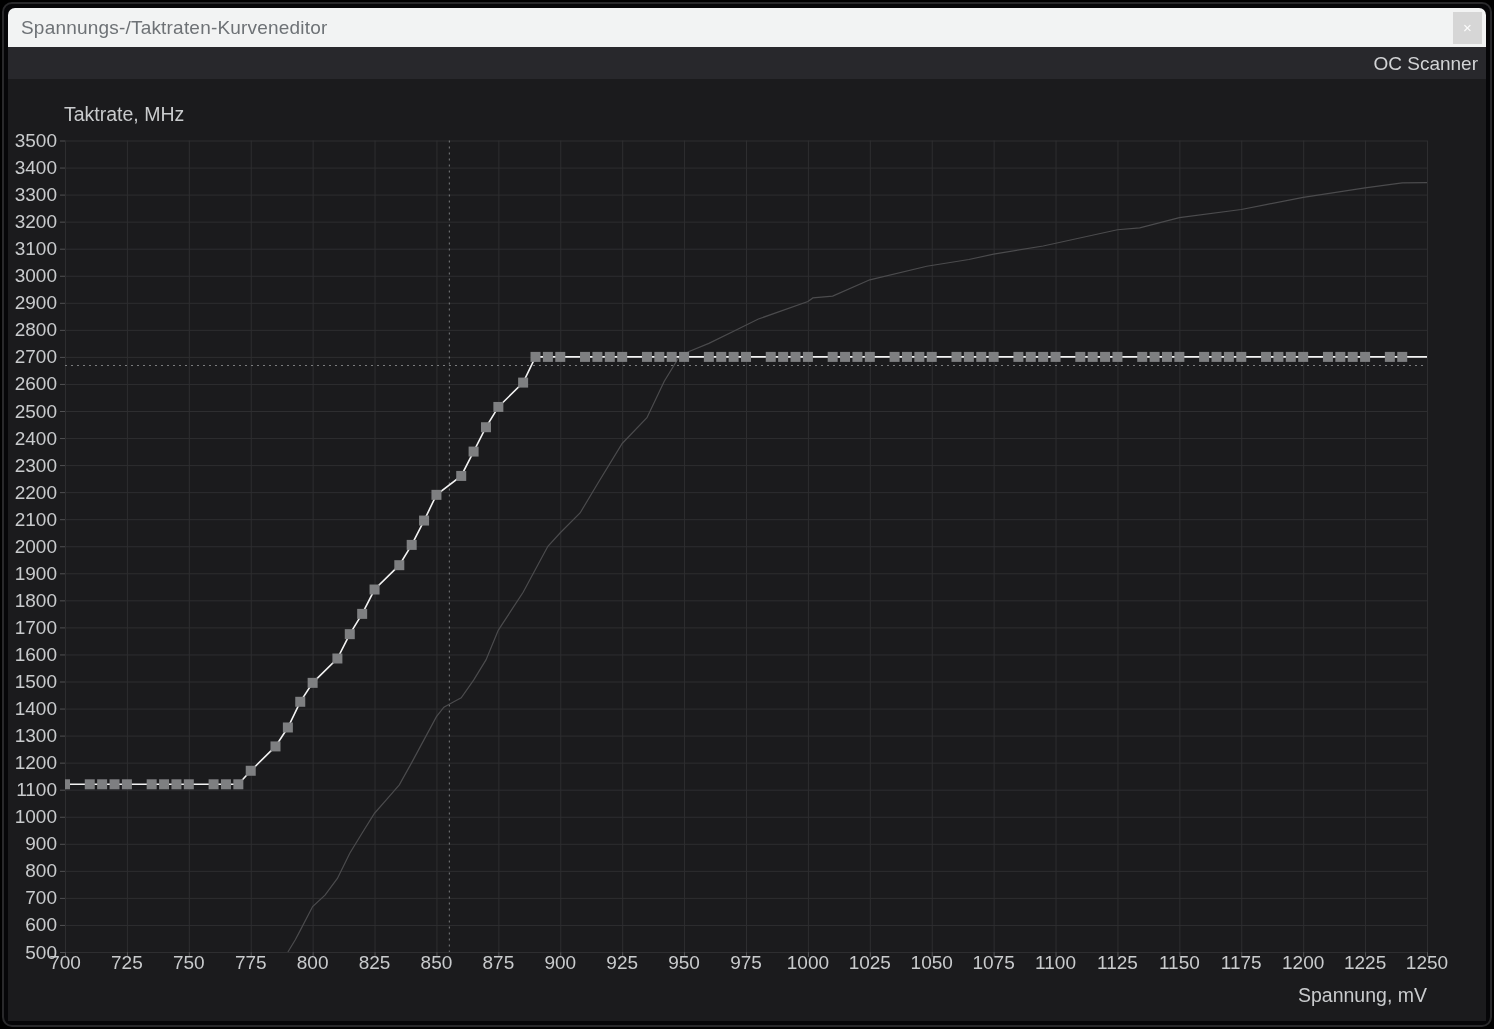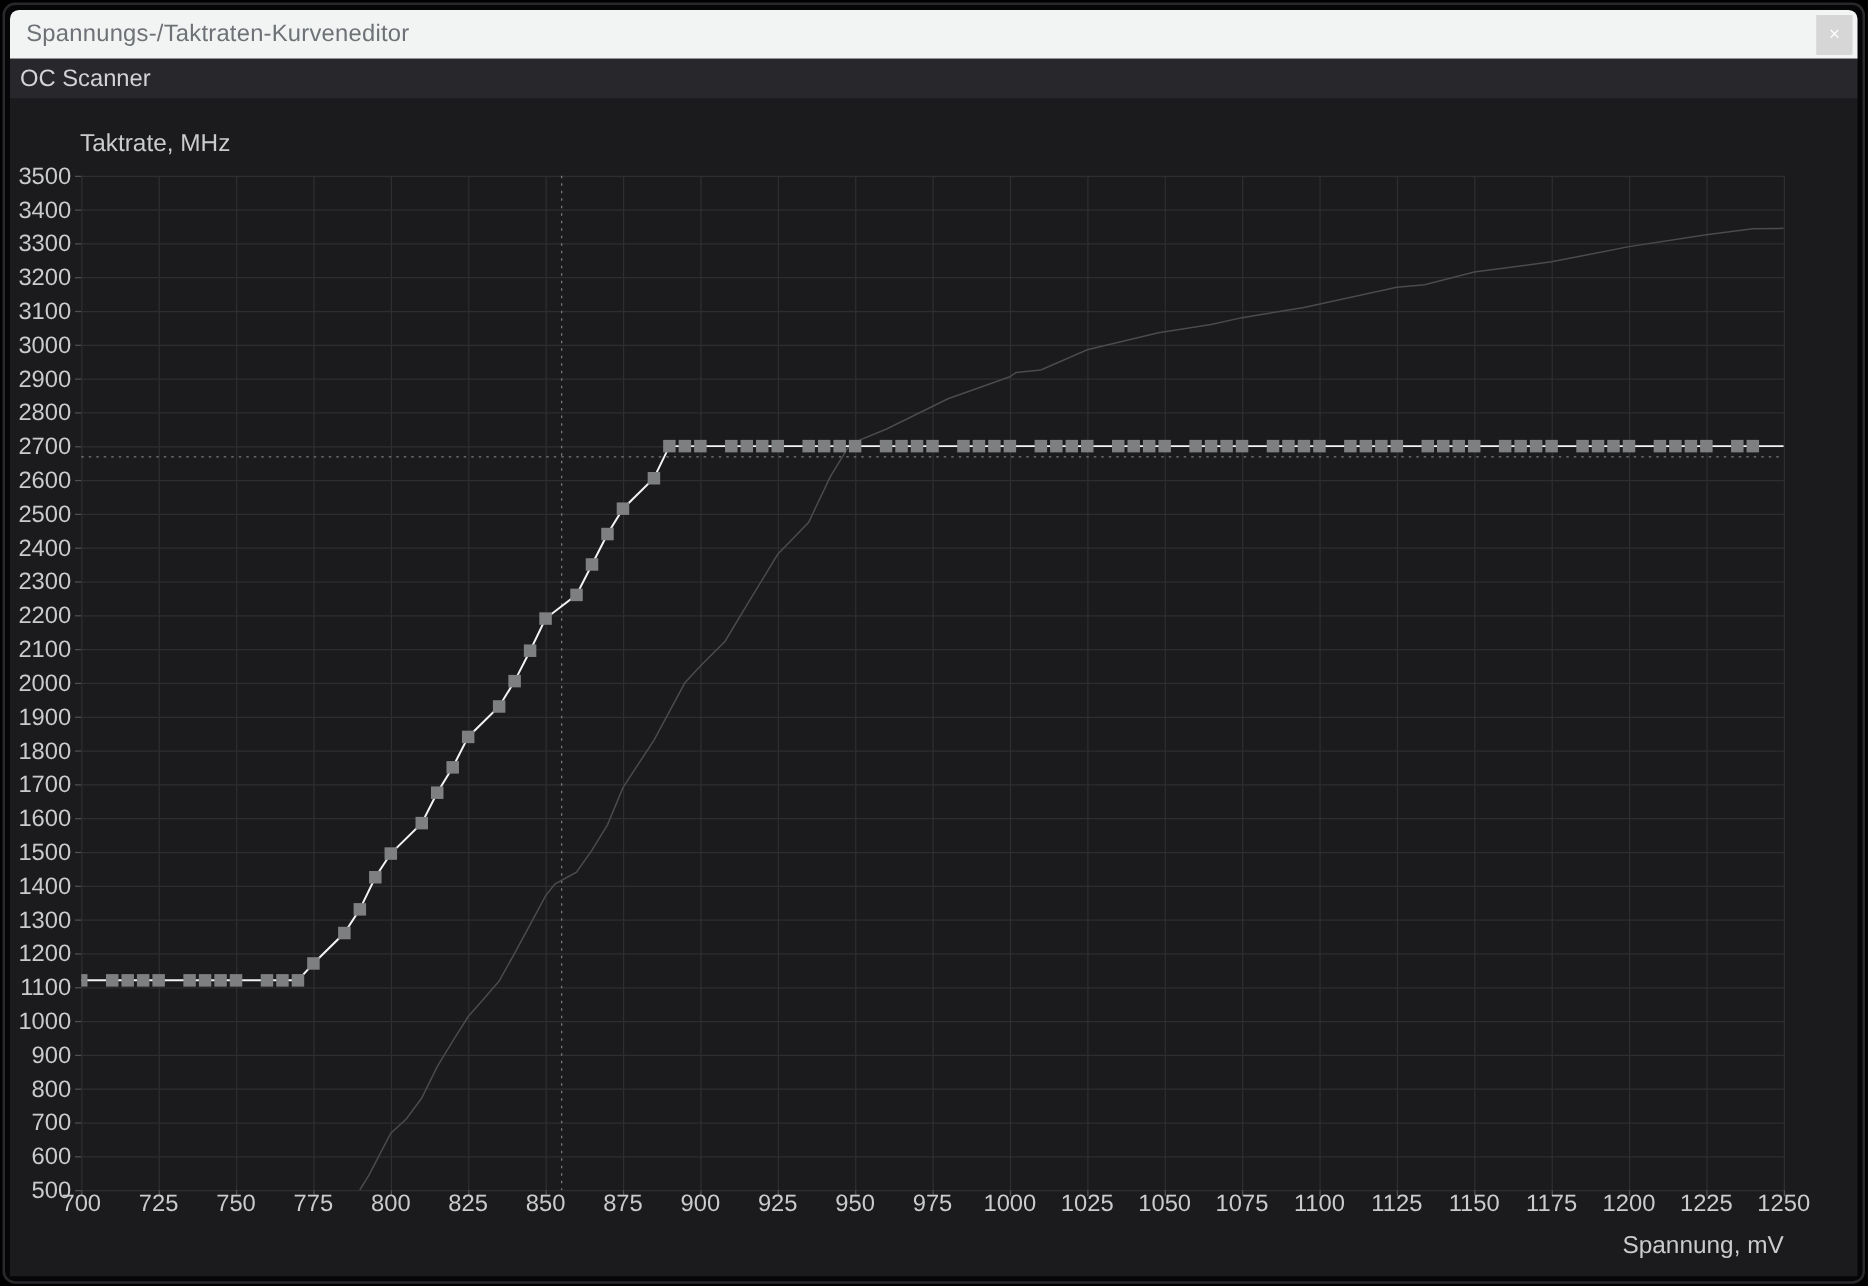--- a/index.html
+++ b/index.html
@@ -5,21 +5,21 @@
   html,body{margin:0;padding:0;width:1494px;height:1029px;background:#000;overflow:hidden;
     font-family:"Liberation Sans","DejaVu Sans",sans-serif;}
   .window{position:absolute;inset:2px;background:#060608;border:2px solid #29292b;border-radius:10px;
     padding:4px;box-sizing:border-box;display:flex;flex-direction:column;overflow:hidden;}
   .titlebar{flex:0 0 39px;height:39px;background:#f2f3f3;border-radius:7px 7px 0 0;
     display:flex;align-items:center;padding:0 4px 0 13px;box-sizing:border-box;}
   .title{font-size:19px;line-height:1;color:#6e7276;letter-spacing:.2px;}
   .close-btn{margin-left:auto;width:29px;height:32px;background:#d6d6d6;border:none;padding:0;
     color:#fdfdfd;font-size:15px;line-height:1;display:flex;align-items:center;justify-content:center;cursor:pointer;}
   .toolbar{flex:0 0 32px;height:32px;background:#28282c;display:flex;align-items:center;
-    justify-content:flex-start;padding:0 8px;box-sizing:border-box;}
+    justify-content:flex-end;padding:0 8px;box-sizing:border-box;}
   .oc-scanner{color:#d2d3d5;font-size:19px;line-height:1;cursor:pointer;}
   .chart-area{flex:1;background:#1b1b1d;position:relative;overflow:hidden;}
   .chart-area svg{position:absolute;inset:0;display:block;}
   text{font-family:"Liberation Sans","DejaVu Sans",sans-serif;}
 </style>
 </head>
 <body>
 
 <div class="window">
   <div class="titlebar" style="background: rgb(242, 243, 243);">

